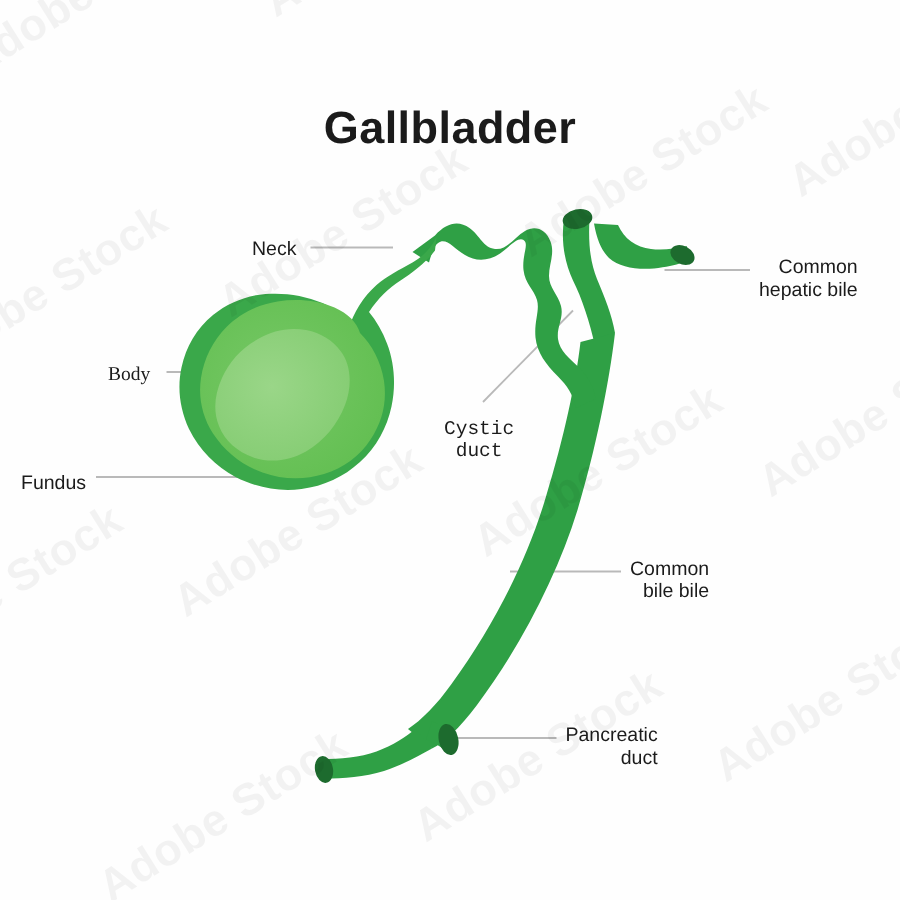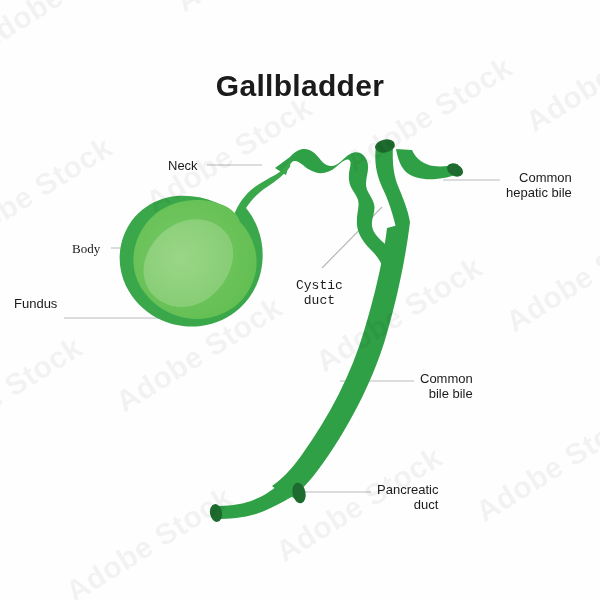--- a/index.html
+++ b/index.html
@@ -65,21 +65,21 @@
     line-height: 15px;
     color: #1b1b1b;
     z-index: 5;
     white-space: nowrap;
   }
   .label.right { text-align: right; }
   .label.left  { text-align: left; }
   .label.center { text-align: center; }
   .lbl-neck     { left: 168px; top: 158px; }
   .lbl-body     { left: 72px;  top: 241px; font-family: Liberation Serif, serif; }
-  .lbl-fundus   { left: 14px;  top: 296px; }
+  .lbl-fundus   { left: 14px;  top: 314px; }
   .lbl-cystic   { left: 296px; top: 278px; font-family: Liberation Mono, monospace; }
   .lbl-chd      { left: 506px; top: 170px; }
   .lbl-cbd      { left: 420px; top: 371px; }
   .lbl-pd       { left: 377px; top: 482px; }
 </style>
 </head>
 <body>
 
 <div id="stage">
 

